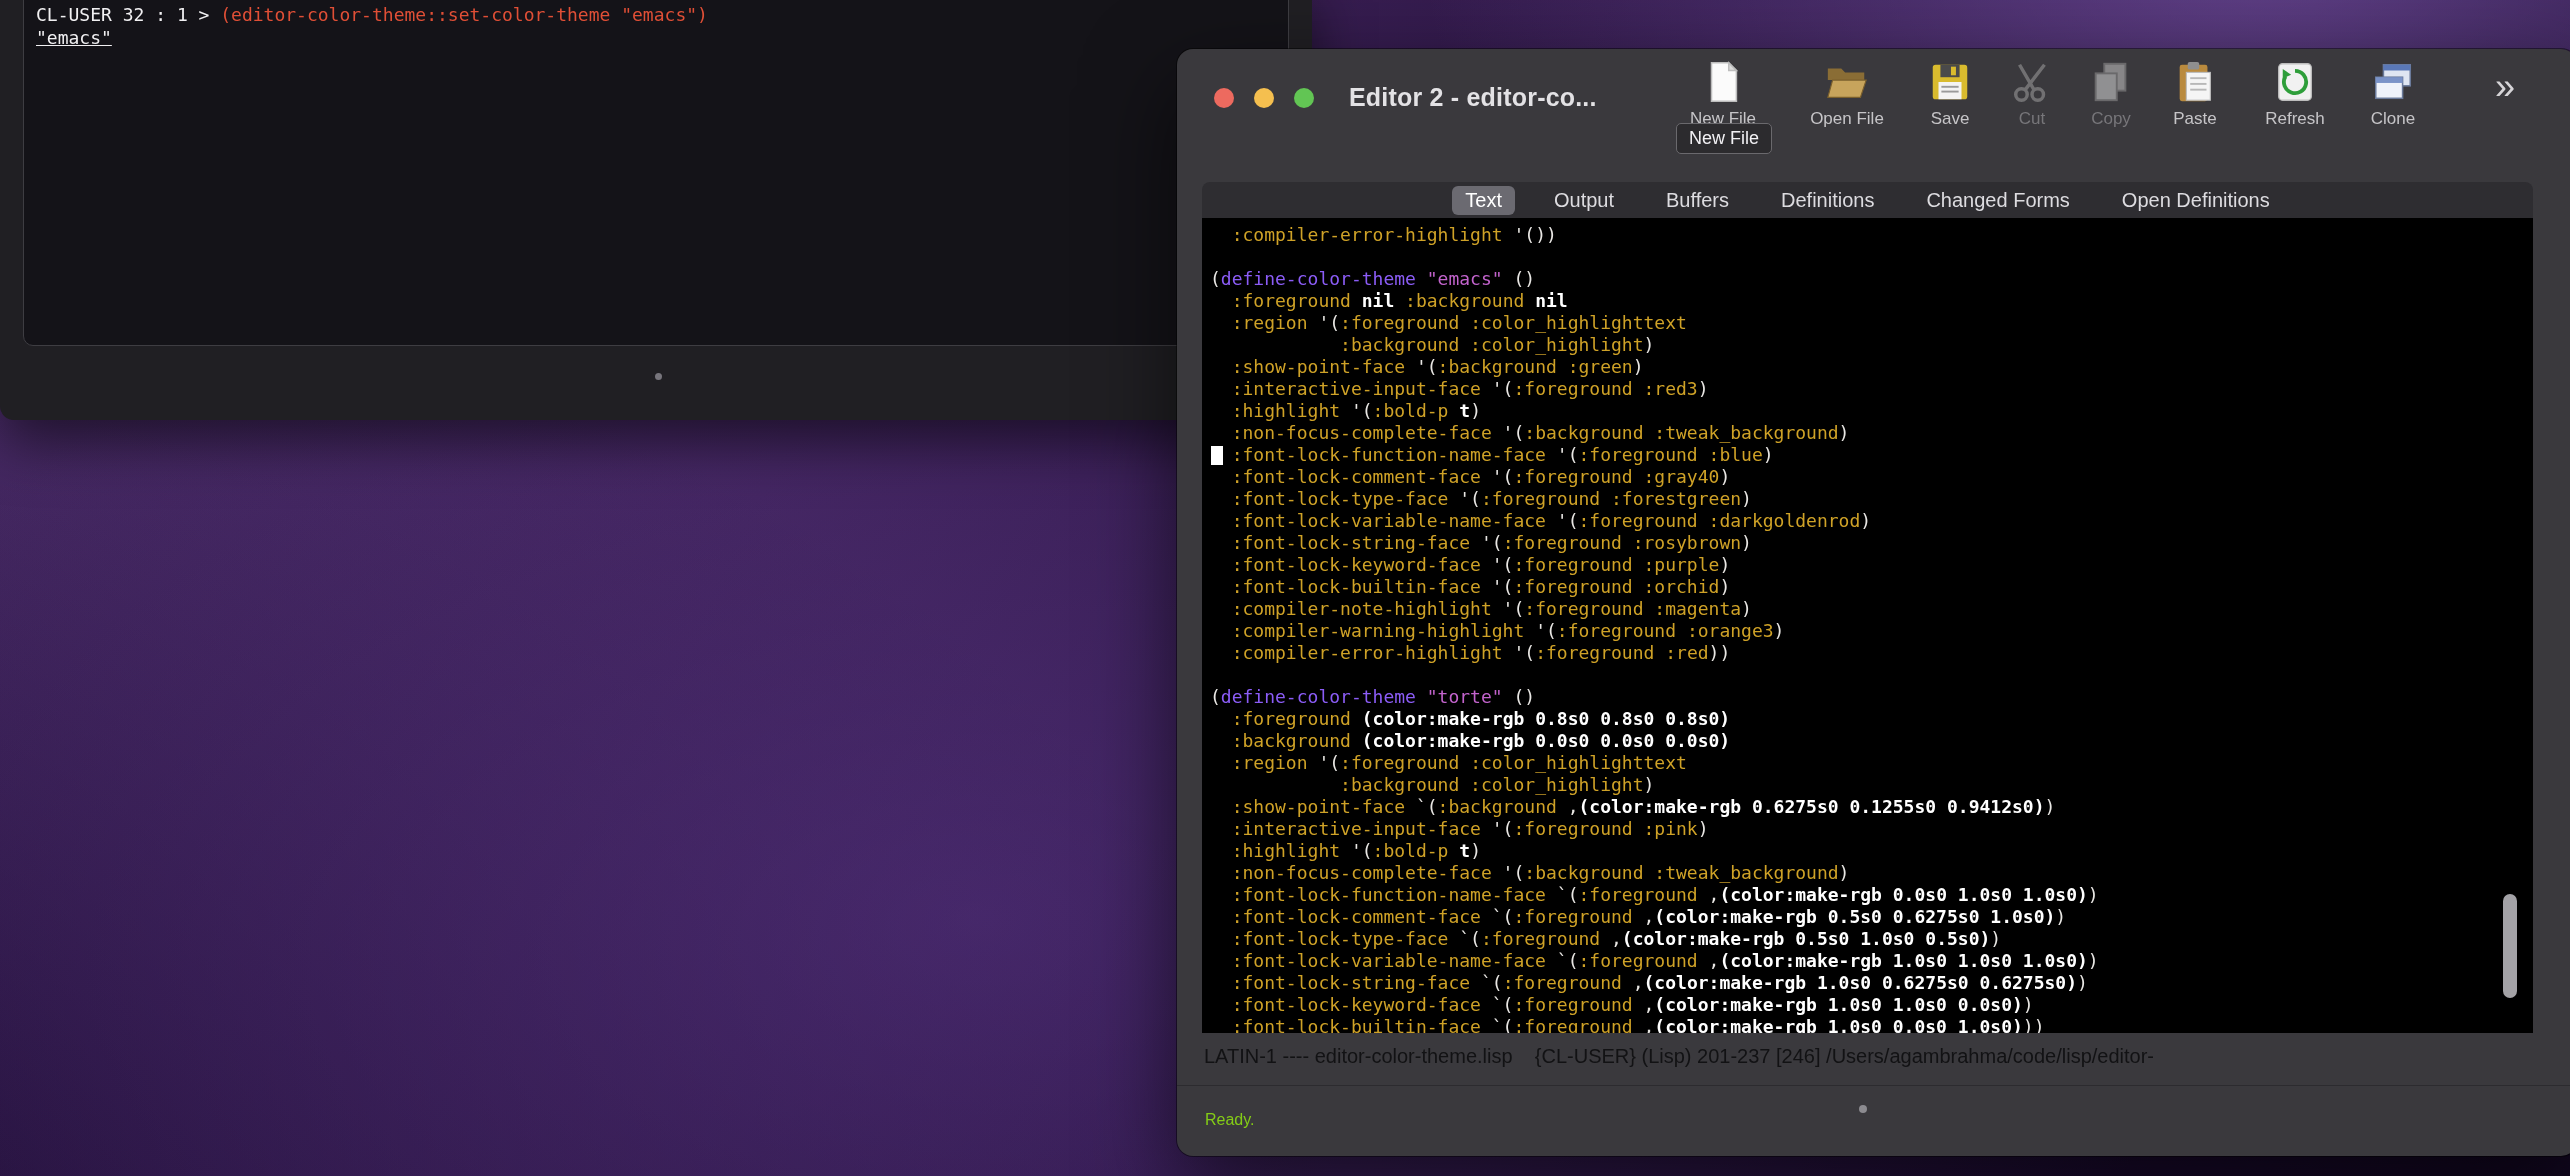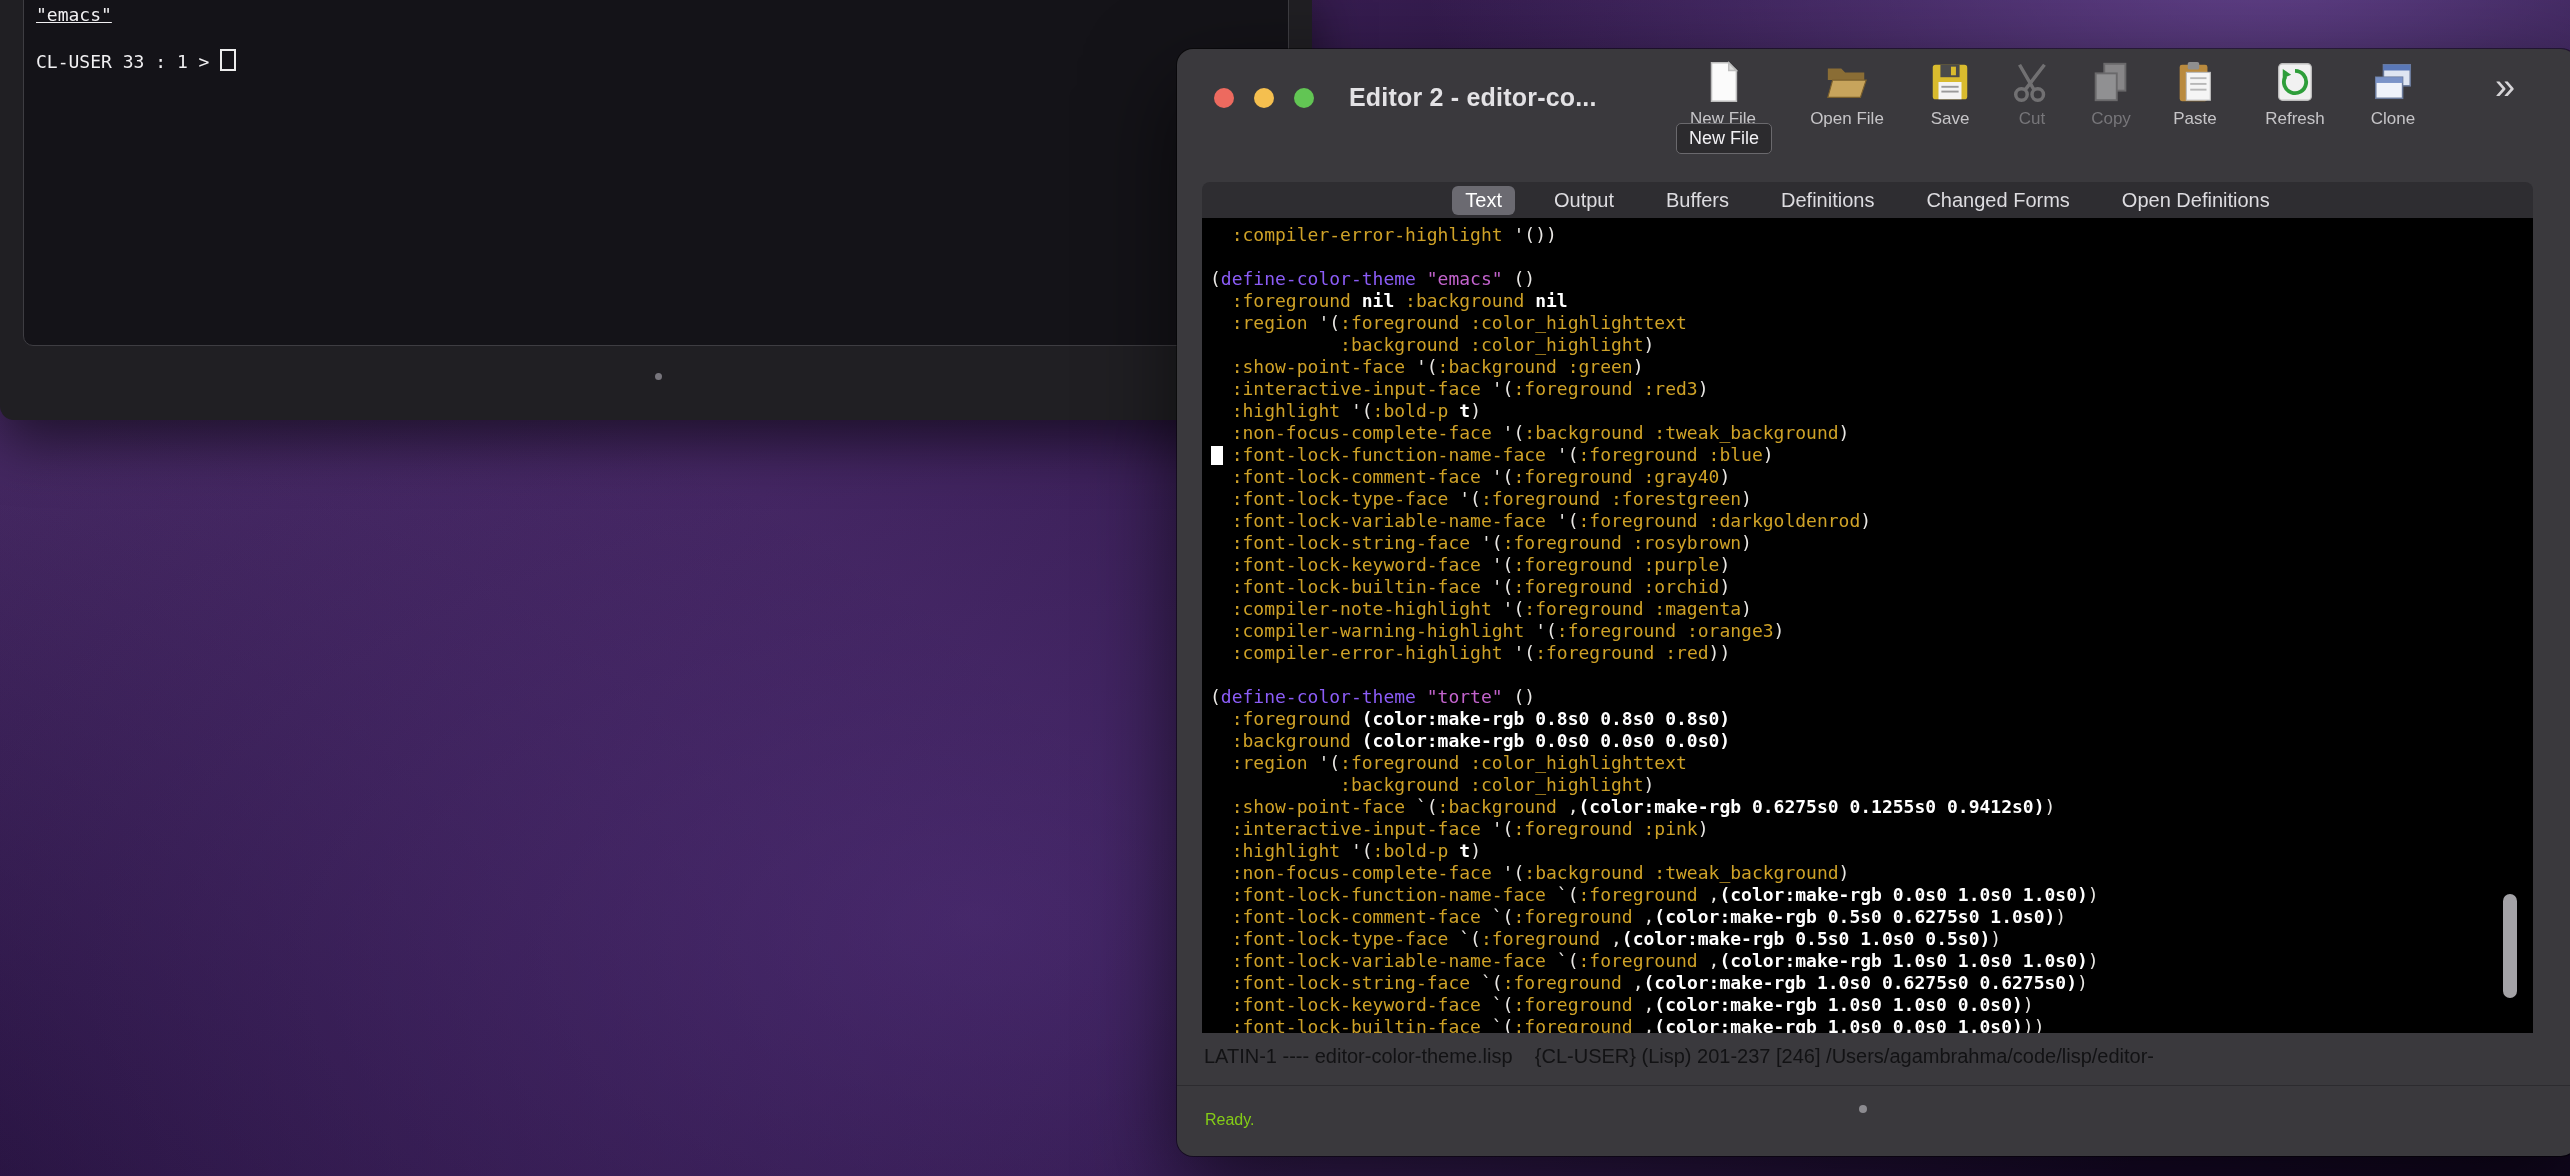--- a/index.html
+++ b/index.html
@@ -86,23 +86,23 @@
   .ready{position:absolute;left:28px;top:1062px;font-size:16px;color:#84cc16;}
   .bottom-dot{position:absolute;left:682px;top:1056px;width:8px;height:8px;border-radius:50%;background:#8c8b90;}
 </style>
 </head>
 <body>
 
 <div class="wallpaper"></div>
 
 <section class="terminal">
   <div class="terminal-inner">
+    <div class="tline"><span>CL-USER 32 : 1 &gt; </span><span class="tcmd">(editor-color-theme::set-color-theme "emacs")</span></div>
     <div class="tline"><span class="tresult">"emacs"</span></div>
     <div class="tline"> </div>
-    <div class="tline"><span>CL-USER 33 : 1 &gt; </span><span class="hollow-cursor"></span></div>
   </div>
   <div class="term-dot"></div>
 </section>
 
 <section class="editor-window">
 
   <header class="titlebar">
     <div class="lights">
       <span class="light red"></span>
       <span class="light yellow"></span>

